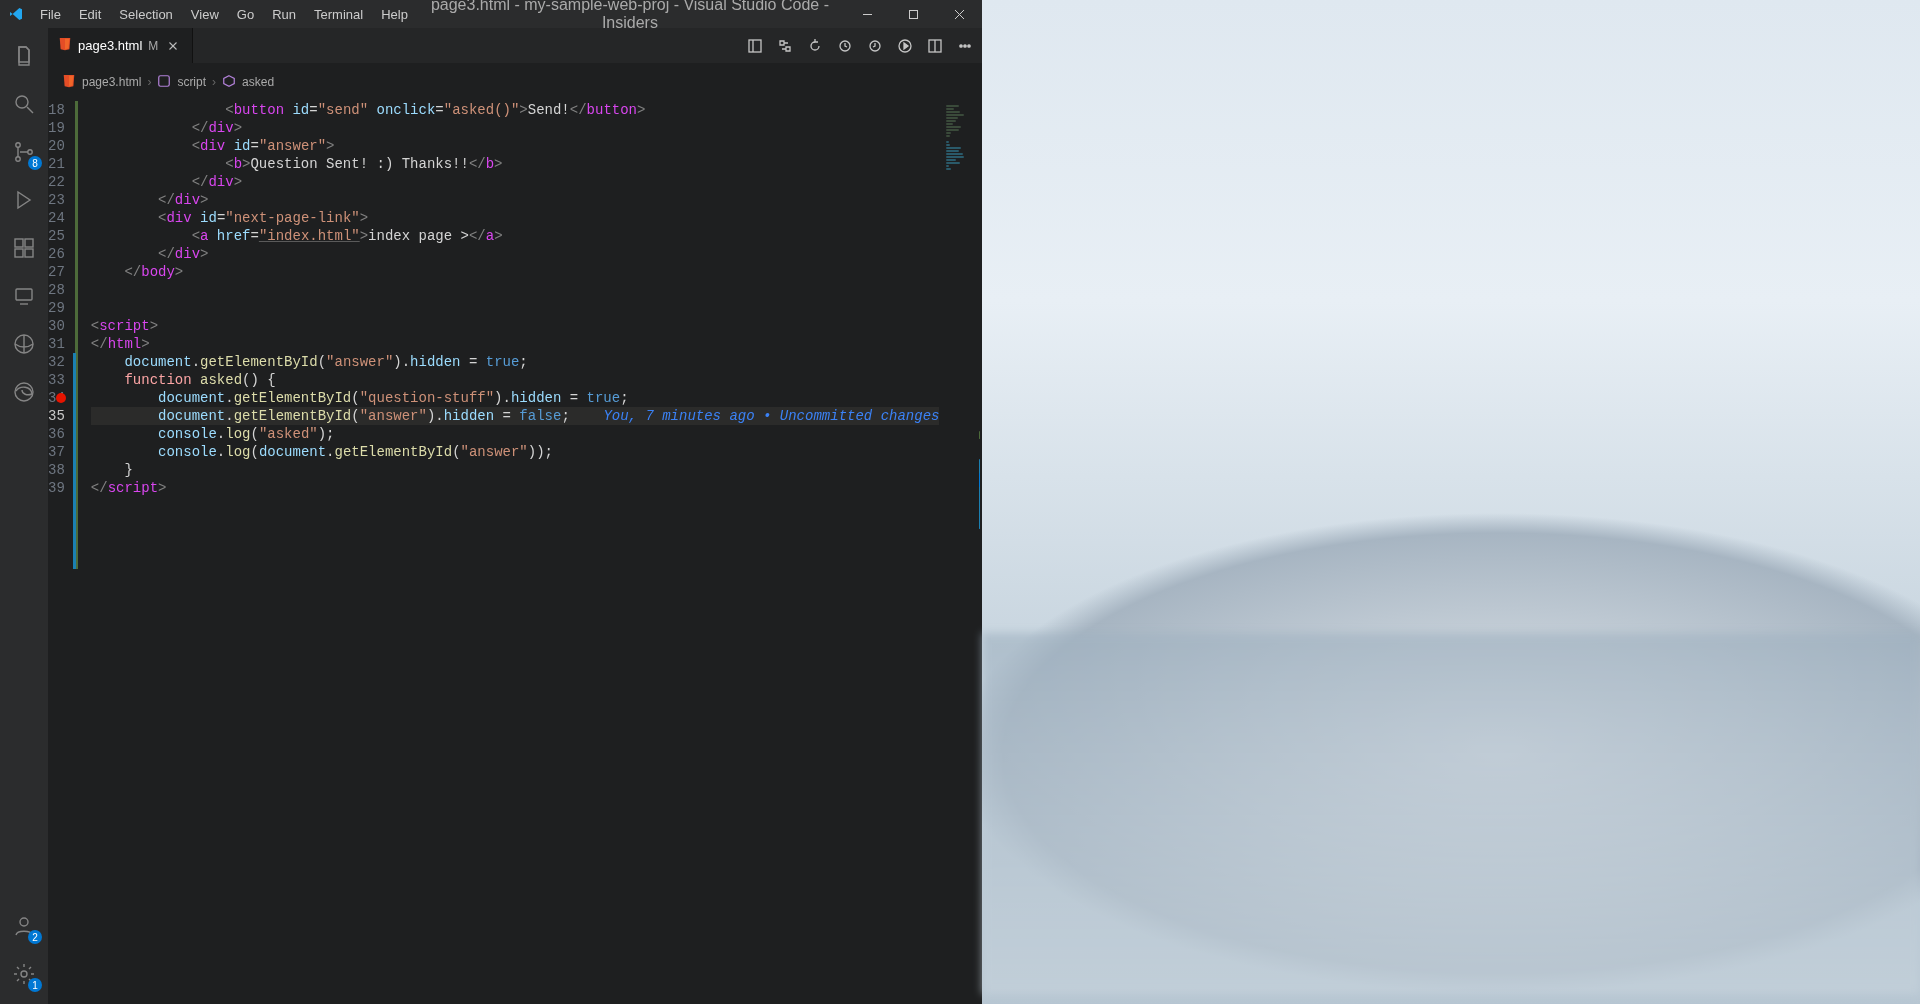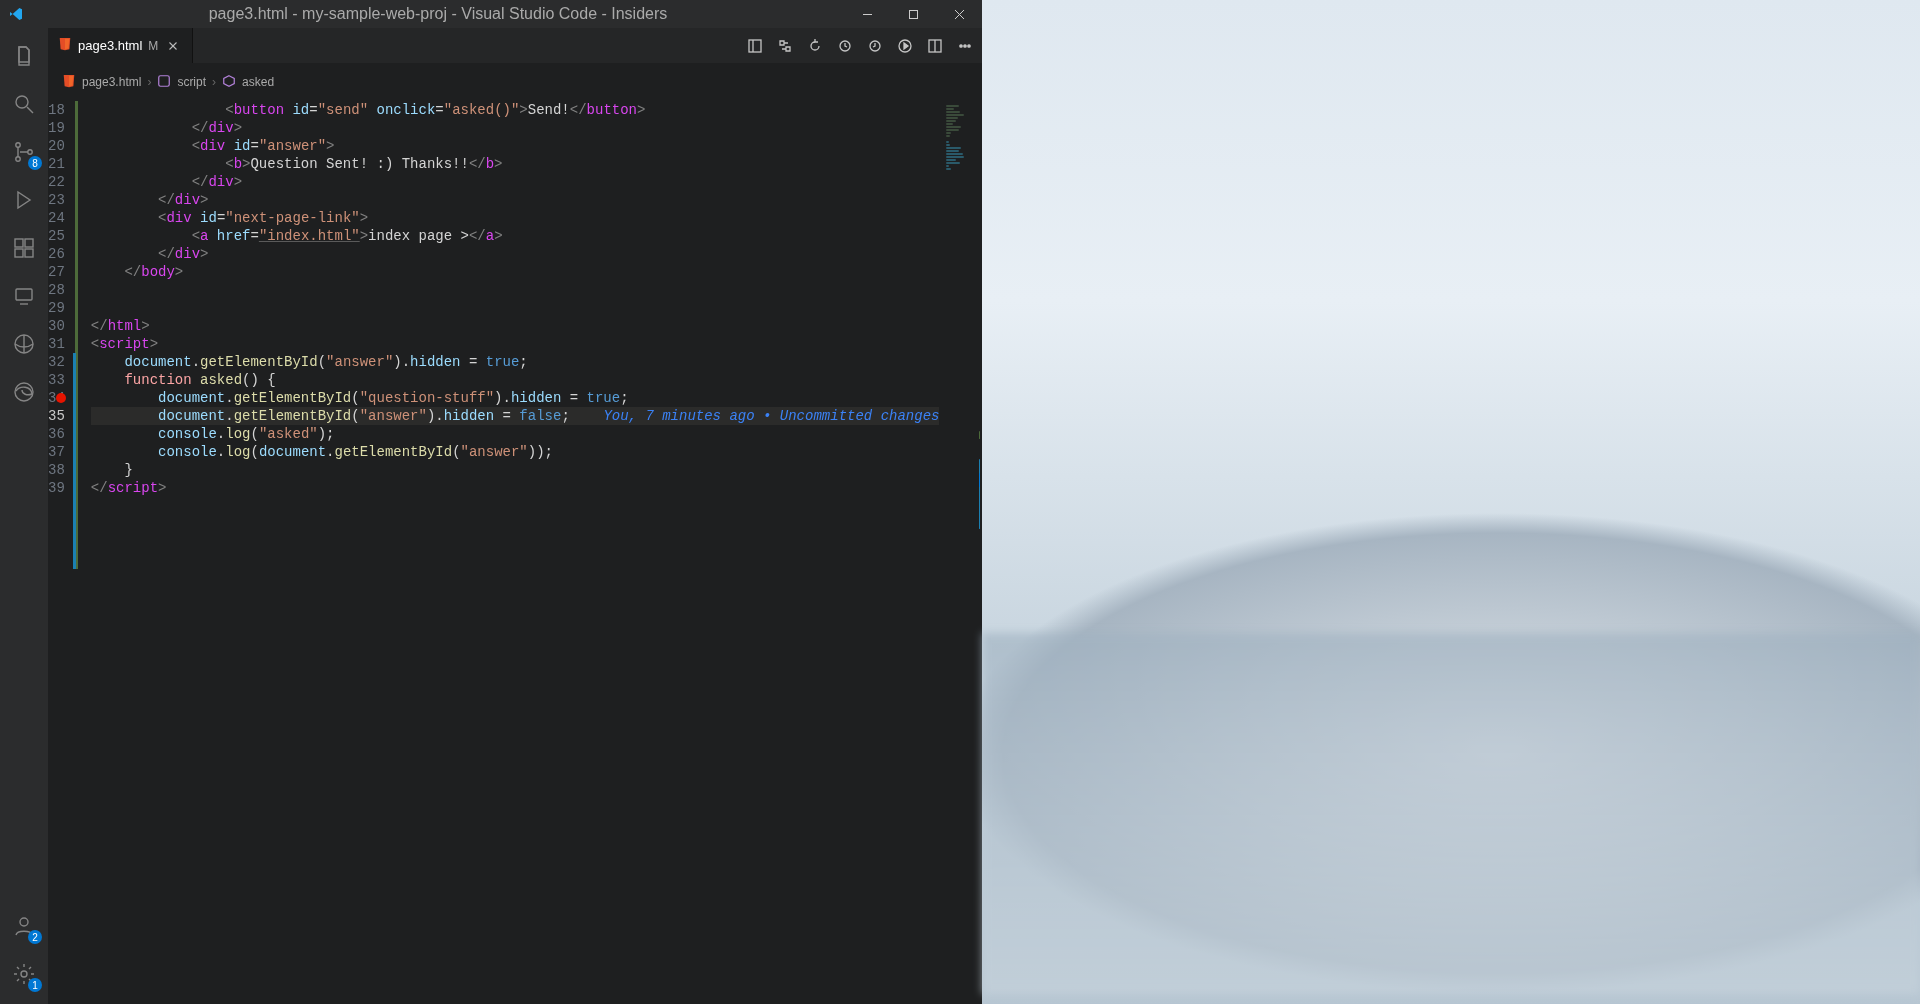--- a/index.html
+++ b/index.html
@@ -119,20 +119,30 @@
 <body>
 
 <div class="vscode">
 
   <div class="titlebar">
     <span class="logo">
       <svg viewBox="0 0 24 24">
           <path d="M17 3 L7 12 L17 21 L21 19 V5 Z M7 12 L3 9 V15 Z" fill="#22a7f0"></path>
         </svg>
     </span>
+    <div class="menu">
+      <span>File</span>
+      <span>Edit</span>
+      <span>Selection</span>
+      <span>View</span>
+      <span>Go</span>
+      <span>Run</span>
+      <span>Terminal</span>
+      <span>Help</span>
+    </div>
     <div class="title">page3.html - my-sample-web-proj - Visual Studio Code - Insiders</div>
     <div class="wc">
       <div>
           <svg viewBox="0 0 11 11">
             <line x1="1" y1="5.5" x2="10" y2="5.5"></line>
           </svg>
         </div>
       <div>
           <svg viewBox="0 0 11 11">
             <rect x="1.5" y="1.5" width="8" height="8"></rect>
@@ -349,22 +359,22 @@
             <div class="line">            <span class="s-p">&lt;</span><span class="s-tg">div</span> <span class="s-at">id</span>=<span class="s-st">"answer"</span><span class="s-p">&gt;</span></div>
             <div class="line">                <span class="s-p">&lt;</span><span class="s-tg">b</span><span class="s-p">&gt;</span>Question Sent! :) Thanks!!<span class="s-p">&lt;/</span><span class="s-tg">b</span><span class="s-p">&gt;</span></div>
             <div class="line">            <span class="s-p">&lt;/</span><span class="s-tg">div</span><span class="s-p">&gt;</span></div>
             <div class="line">        <span class="s-p">&lt;/</span><span class="s-tg">div</span><span class="s-p">&gt;</span></div>
             <div class="line">        <span class="s-p">&lt;</span><span class="s-tg">div</span> <span class="s-at">id</span>=<span class="s-st">"next-page-link"</span><span class="s-p">&gt;</span></div>
             <div class="line">            <span class="s-p">&lt;</span><span class="s-tg">a</span> <span class="s-at">href</span>=<span class="s-st s-ul">"index.html"</span><span class="s-p">&gt;</span>index page &gt;<span class="s-p">&lt;/</span><span class="s-tg">a</span><span class="s-p">&gt;</span></div>
             <div class="line">        <span class="s-p">&lt;/</span><span class="s-tg">div</span><span class="s-p">&gt;</span></div>
             <div class="line">    <span class="s-p">&lt;/</span><span class="s-tg">body</span><span class="s-p">&gt;</span></div>
             <div class="line"></div>
             <div class="line"></div>
+            <div class="line"><span class="s-p">&lt;</span><span class="s-tg">script</span><span class="s-p">&gt;</span></div>
             <div class="line"><span class="s-p">&lt;/</span><span class="s-tg">html</span><span class="s-p">&gt;</span></div>
-            <div class="line"><span class="s-p">&lt;</span><span class="s-tg">script</span><span class="s-p">&gt;</span></div>
             <div class="line">    <span class="s-id">document</span>.<span class="s-fn">getElementById</span>(<span class="s-st">"answer"</span>).<span class="s-pr">hidden</span> <span class="s-dm">=</span> <span class="s-bl">true</span>;</div>
             <div class="line">    <span class="s-kw2">function</span> <span class="s-fn">asked</span>() {</div>
             <div class="line">        <span class="s-id">document</span>.<span class="s-fn">getElementById</span>(<span class="s-st">"question-stuff"</span>).<span class="s-pr">hidden</span> <span class="s-dm">=</span> <span class="s-bl">true</span>;</div>
             <div class="line cl">        <span class="s-id">document</span>.<span class="s-fn">getElementById</span>(<span class="s-st">"answer"</span>).<span class="s-pr">hidden</span> <span class="s-dm">=</span> <span class="s-bl">false</span>;    <span class="ct">You, 7 minutes ago • Uncommitted changes</span></div>
             <div class="line">        <span class="s-id">console</span>.<span class="s-fn">log</span>(<span class="s-st">"asked"</span>);</div>
             <div class="line">        <span class="s-id">console</span>.<span class="s-fn">log</span>(<span class="s-id">document</span>.<span class="s-fn">getElementById</span>(<span class="s-st">"answer"</span>));</div>
             <div class="line">    }</div>
             <div class="line"><span class="s-p">&lt;/</span><span class="s-tg">script</span><span class="s-p">&gt;</span></div>
           </div>
         <div class="minimap">

